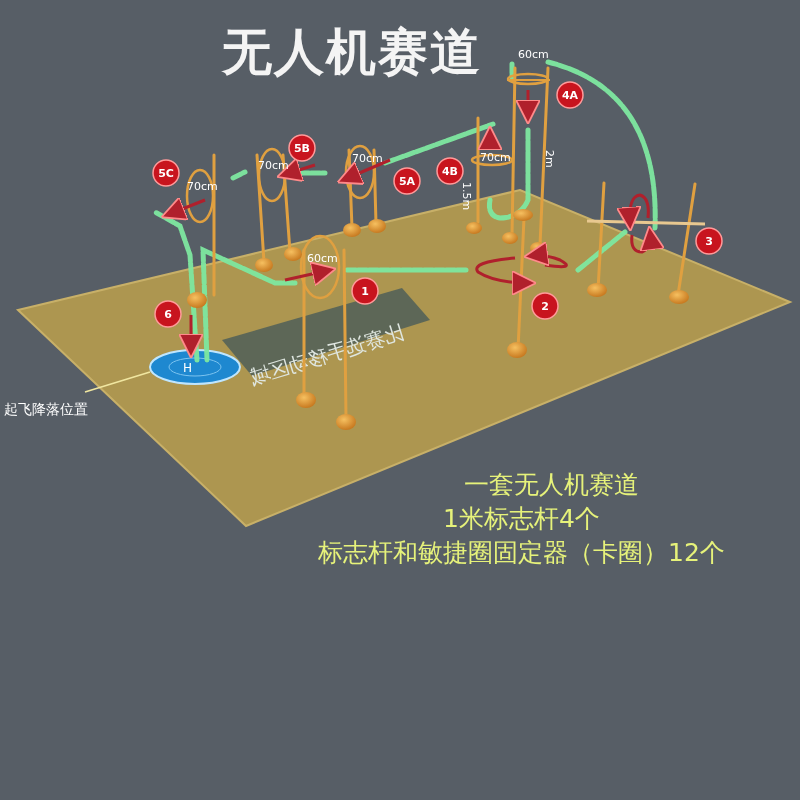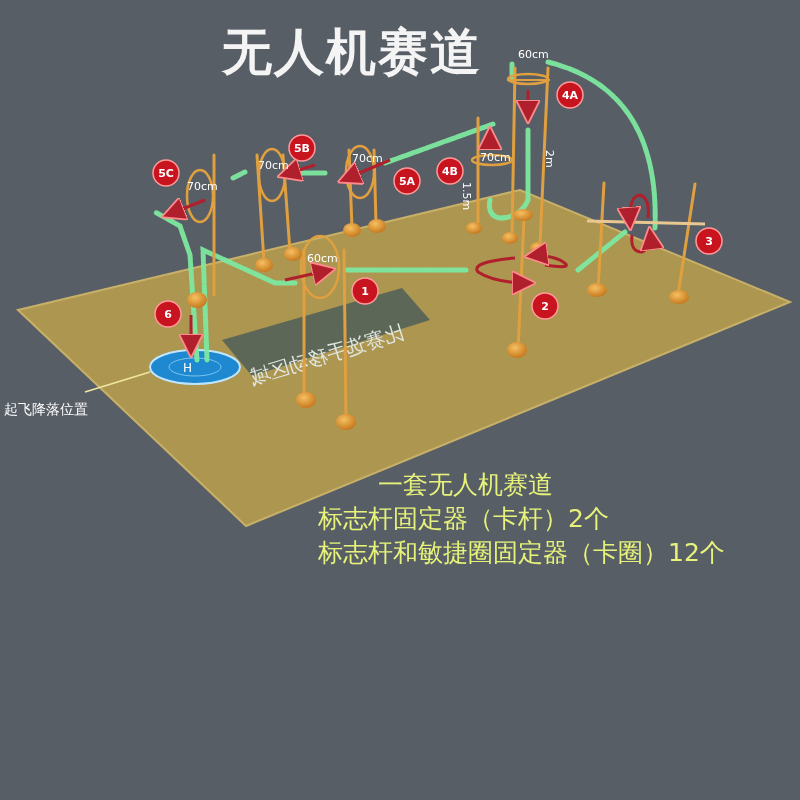--- a/index.html
+++ b/index.html
@@ -1,19 +1,19 @@
 <!DOCTYPE html>
 <html><head>
 <meta charset="utf-8">
 <style>
   html,body{margin:0;padding:0;}
   body{width:800px;height:800px;background:#575e66;position:relative;overflow:hidden;font-family:"DejaVu Sans","Liberation Sans",sans-serif;}
   #scene{position:absolute;left:0;top:0;width:800px;height:800px;}
   .title{position:absolute;left:222px;top:22px;font-size:50px;font-weight:bold;color:#f4f4f4;letter-spacing:2px;line-height:60px;text-align:center;}
-  .list{position:absolute;left:318px;top:468px;color:#e6f27a;font-size:25px;line-height:34px;white-space:nowrap;}
+  .list{position:absolute;left:318px;top:468px;color:#e6f27a;font-size:25px;line-height:34px;white-space:nowrap;text-align:center;}
   .list .head{padding-left:60px;}
   .list .head2{padding-left:64px;}
 </style>
 </head>
 <body>
 
 <svg id="scene" viewBox="0 0 800 800" xmlns="http://www.w3.org/2000/svg">
   <defs>
     <radialGradient id="baseGrad" cx="40%" cy="35%" r="65%">
       <stop offset="0" stop-color="#f6c060"></stop>
@@ -159,15 +159,15 @@
     <text x="0" y="0" transform="translate(463,182) rotate(90)">1.5m</text>
   </g>
 
   <text x="4" y="414" fill="#ffffff" font-size="14" font-family="DejaVu Sans, sans-serif">起飞降落位置</text>
 </svg>
 
 <div class="title">无人机赛道</div>
 
 <div class="list">
   <div class="head">一套无人机赛道</div>
-  <div>标志杆固定器（卡杆）2个</div>
+  <div>1米标志杆4个</div>
   <div>标志杆和敏捷圈固定器（卡圈）12个</div>
 </div>
 
 </body></html>

